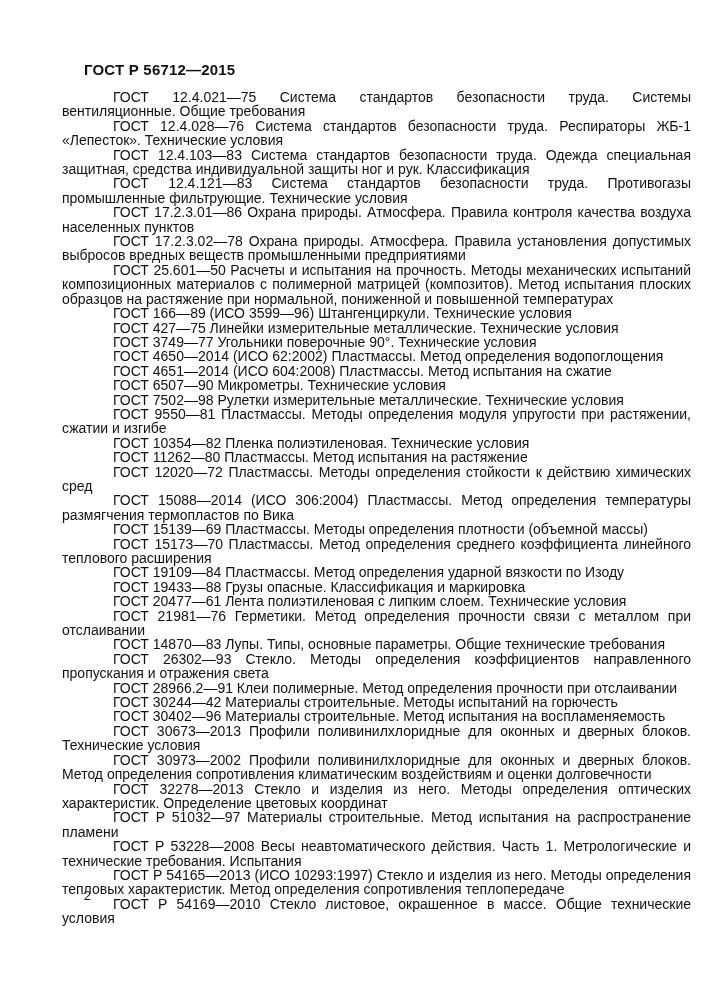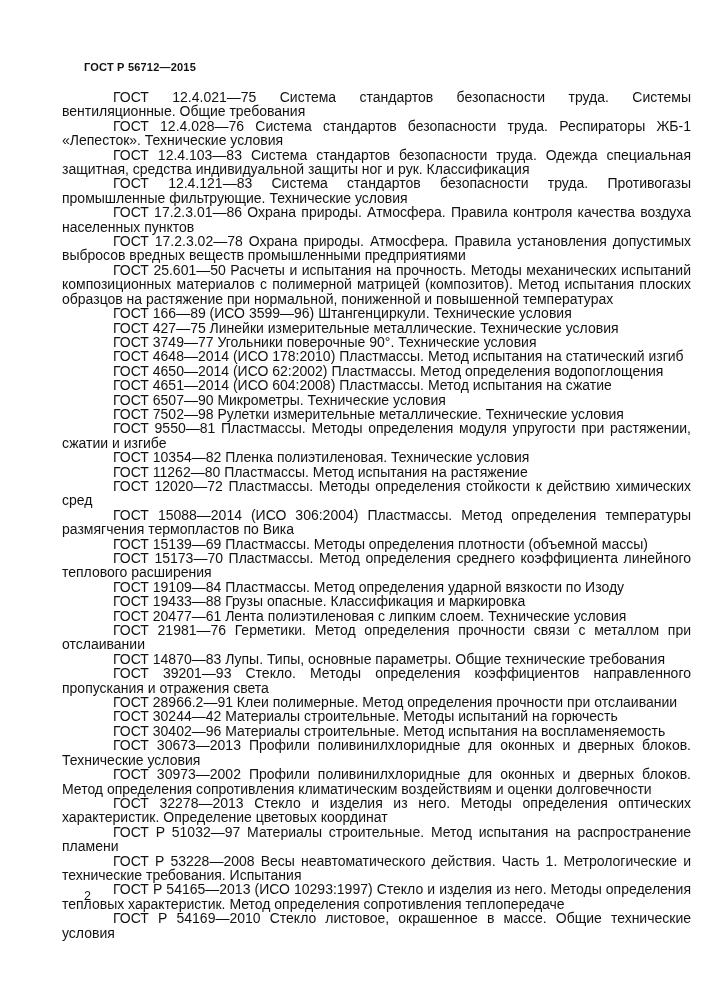--- a/index.html
+++ b/index.html
@@ -13,21 +13,21 @@
     height: 990px;
     background: #ffffff;
     color: #111111;
     font-family: "Liberation Sans", sans-serif;
     overflow: hidden;
   }
   .doc-header {
     position: absolute;
     left: 84px;
     top: 61px;
-    font-size: 11px;
+    font-size: 15px;
     font-weight: bold;
     letter-spacing: 0.2px;
     white-space: nowrap;
   }
   .content {
     position: absolute;
     left: 62px;
     top: 90px;
     width: 629px;
     font-size: 14px;
@@ -58,38 +58,37 @@
       <p>ГОСТ 12.4.021—75 Система стандартов безопасности труда. Системы вентиляционные. Общие требования</p>
       <p>ГОСТ 12.4.028—76 Система стандартов безопасности труда. Респираторы ЖБ-1 «Лепесток». Технические условия</p>
       <p>ГОСТ 12.4.103—83 Система стандартов безопасности труда. Одежда специальная защитная, средства индивидуальной защиты ног и рук. Классификация</p>
       <p>ГОСТ 12.4.121—83 Система стандартов безопасности труда. Противогазы промышленные фильтрующие. Технические условия</p>
       <p>ГОСТ 17.2.3.01—86 Охрана природы. Атмосфера. Правила контроля качества воздуха населенных пунктов</p>
       <p>ГОСТ 17.2.3.02—78 Охрана природы. Атмосфера. Правила установления допустимых выбросов вредных веществ промышленными предприятиями</p>
       <p>ГОСТ 25.601—50 Расчеты и испытания на прочность. Методы механических испытаний композиционных материалов с полимерной матрицей (композитов). Метод испытания плоских образцов на растяжение при нормальной, пониженной и повышенной температурах</p>
       <p>ГОСТ 166—89 (ИСО 3599—96) Штангенциркули. Технические условия</p>
       <p>ГОСТ 427—75 Линейки измерительные металлические. Технические условия</p>
       <p>ГОСТ 3749—77 Угольники поверочные 90°. Технические условия</p>
-      <p>ГОСТ 4648—2014 (ИСО 178:2010) Пластмассы. Метод испытания на статический изгиб</p>
       <p>ГОСТ 4650—2014 (ИСО 62:2002) Пластмассы. Метод определения водопоглощения</p>
       <p>ГОСТ 4651—2014 (ИСО 604:2008) Пластмассы. Метод испытания на сжатие</p>
       <p>ГОСТ 6507—90 Микрометры. Технические условия</p>
       <p>ГОСТ 7502—98 Рулетки измерительные металлические. Технические условия</p>
       <p>ГОСТ 9550—81 Пластмассы. Методы определения модуля упругости при растяжении, сжатии и изгибе</p>
       <p>ГОСТ 10354—82 Пленка полиэтиленовая. Технические условия</p>
       <p>ГОСТ 11262—80 Пластмассы. Метод испытания на растяжение</p>
       <p>ГОСТ 12020—72 Пластмассы. Методы определения стойкости к действию химических сред</p>
       <p>ГОСТ 15088—2014 (ИСО 306:2004) Пластмассы. Метод определения температуры размягчения термопластов по Вика</p>
       <p>ГОСТ 15139—69 Пластмассы. Методы определения плотности (объемной массы)</p>
       <p>ГОСТ 15173—70 Пластмассы. Метод определения среднего коэффициента линейного теплового расширения</p>
       <p>ГОСТ 19109—84 Пластмассы. Метод определения ударной вязкости по Изоду</p>
       <p>ГОСТ 19433—88 Грузы опасные. Классификация и маркировка</p>
       <p>ГОСТ 20477—61 Лента полиэтиленовая с липким слоем. Технические условия</p>
       <p>ГОСТ 21981—76 Герметики. Метод определения прочности связи с металлом при отслаивании</p>
       <p>ГОСТ 14870—83 Лупы. Типы, основные параметры. Общие технические требования</p>
-      <p>ГОСТ 39201—93 Стекло. Методы определения коэффициентов направленного пропускания и отражения света</p>
+      <p>ГОСТ 26302—93 Стекло. Методы определения коэффициентов направленного пропускания и отражения света</p>
       <p>ГОСТ 28966.2—91 Клеи полимерные. Метод определения прочности при отслаивании</p>
       <p>ГОСТ 30244—42 Материалы строительные. Методы испытаний на горючесть</p>
       <p>ГОСТ 30402—96 Материалы строительные. Метод испытания на воспламеняемость</p>
       <p>ГОСТ 30673—2013 Профили поливинилхлоридные для оконных и дверных блоков. Технические условия</p>
       <p>ГОСТ 30973—2002 Профили поливинилхлоридные для оконных и дверных блоков. Метод определения сопротивления климатическим воздействиям и оценки долговечности</p>
       <p>ГОСТ 32278—2013 Стекло и изделия из него. Методы определения оптических характеристик. Определение цветовых координат</p>
       <p>ГОСТ Р 51032—97 Материалы строительные. Метод испытания на распространение пламени</p>
       <p>ГОСТ Р 53228—2008 Весы неавтоматического действия. Часть 1. Метрологические и технические требования. Испытания</p>
       <p>ГОСТ Р 54165—2013 (ИСО 10293:1997) Стекло и изделия из него. Методы определения тепловых характеристик. Метод определения сопротивления теплопередаче</p>
       <p>ГОСТ Р 54169—2010 Стекло листовое, окрашенное в массе. Общие технические условия</p>

